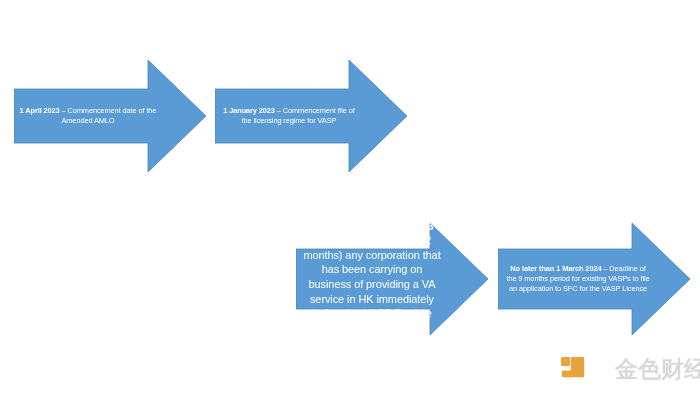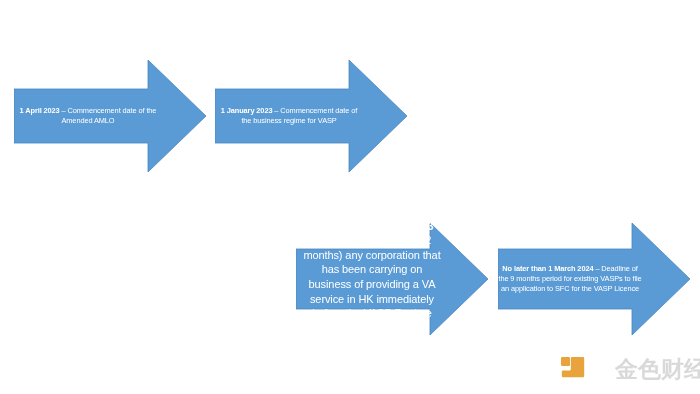--- a/index.html
+++ b/index.html
@@ -70,21 +70,21 @@
   #arrow-3 { left: 296px; top: 223px; width: 192px; height: 112px; }
   #arrow-3 .arrow-label {
     left: 4px; top: 20px; width: 144px; height: 68px;
     font-size: 11px;
     justify-content: center;
   }
 
   
   #arrow-4 { left: 498px; top: 223px; width: 192px; height: 112px; }
   #arrow-4 .arrow-label {
-    left: 0; top: 26px; width: 144px; height: 60px;
+    left: 8px; top: 26px; width: 144px; height: 60px;
     font-size: 7.4px;
   }
 
   
   #watermark {
     position: absolute;
     left: 560px;
     top: 350px;
     width: 132px;
     height: 38px;
@@ -123,21 +123,21 @@
       </div>
     </div>
   </div>
 
   <div class="arrow" id="arrow-2">
     <svg width="192" height="112" viewBox="0 0 192 112">
       <polygon points="0,29 134,29 134,0 192,56 134,112 134,83 0,83" fill="#5B9BD5" stroke="#4A86BE" stroke-width="0.8"></polygon>
     </svg>
     <div class="arrow-label">
       <div>
-        <span class="lead">1 January 2023</span><span> – </span><span>Commencement date of the business regime for VASP</span>
+        <span class="lead">1 January 2023</span><span> – </span><span>Commencement file of the licensing regime for VASP</span>
       </div>
     </div>
   </div>
 
   <div class="arrow" id="arrow-3">
     <svg width="192" height="112" viewBox="0 0 192 112">
       <polygon points="0,26 134,26 134,0 192,56 134,112 134,86 0,86" fill="#5B9BD5" stroke="#4A86BE" stroke-width="0.8"></polygon>
     </svg>
     <div class="arrow-label">
       <div>

